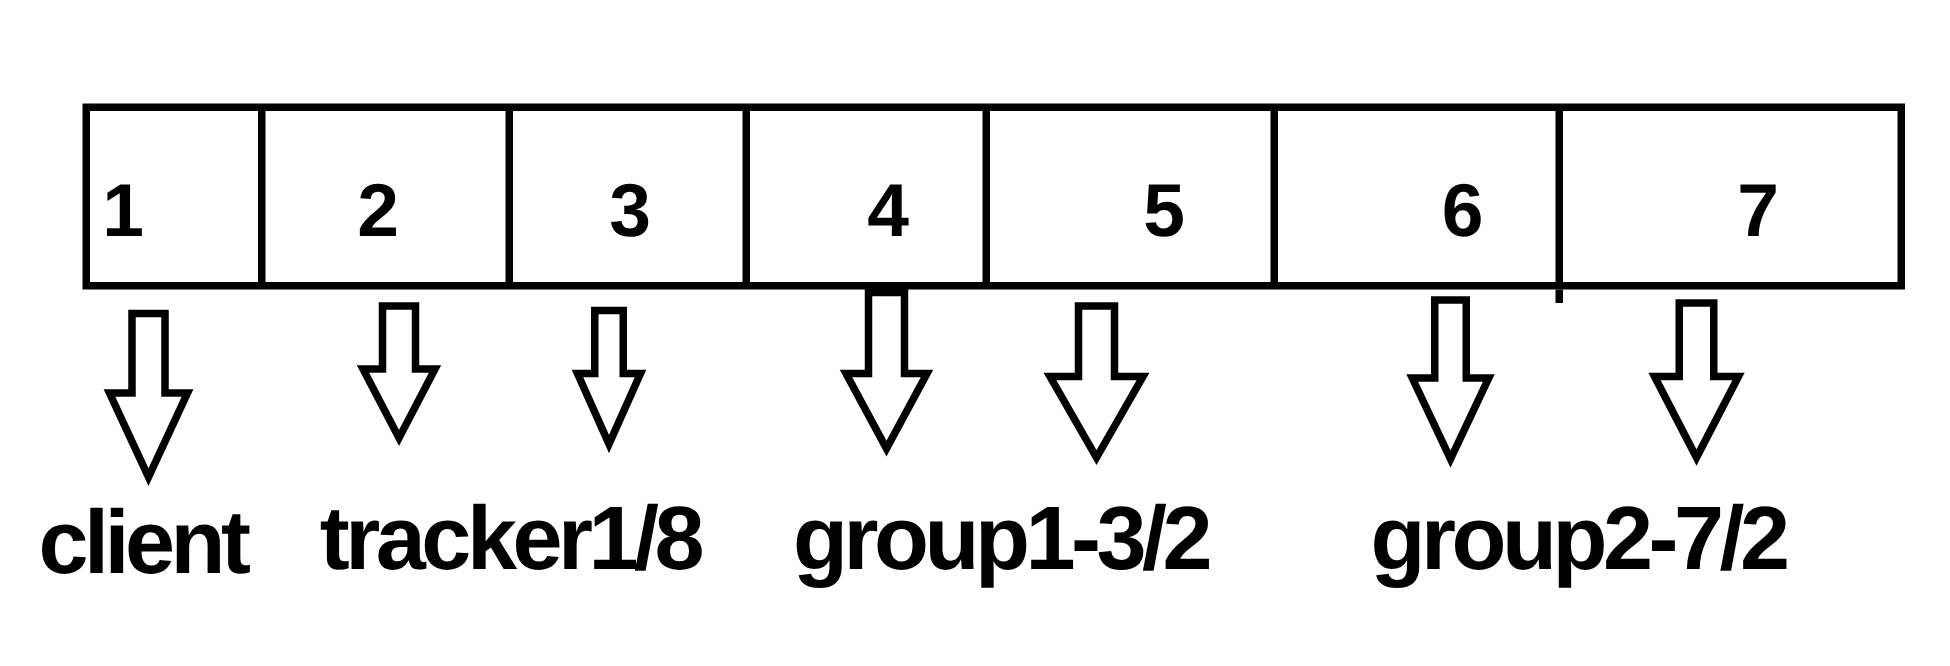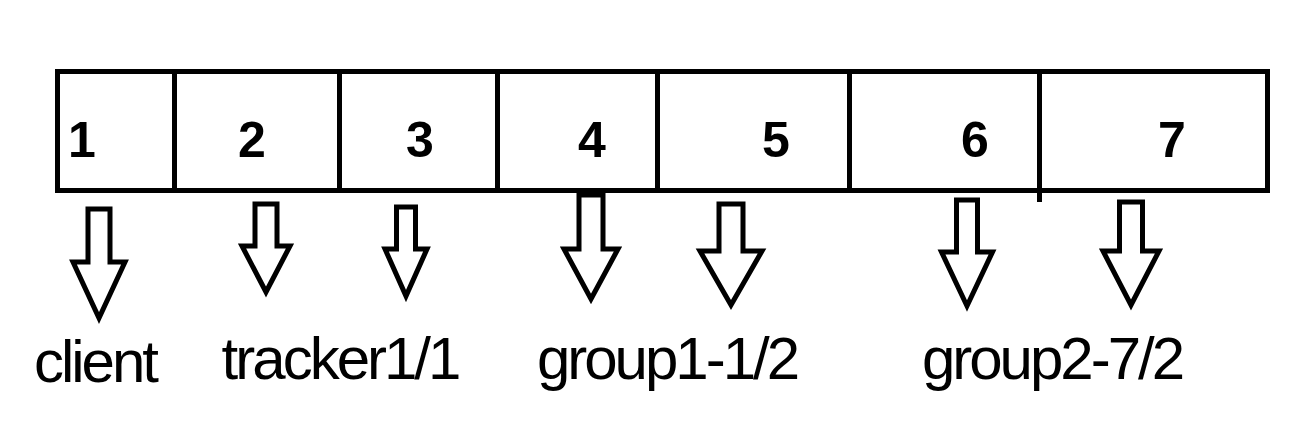--- a/index.html
+++ b/index.html
@@ -25,21 +25,21 @@
     font-size:50px;
     line-height:50px;
     white-space:nowrap;
   }
   .divider{position:absolute;}
   .divider-tail{position:absolute;}
   #arrow-layer{position:absolute;left:0;top:0;}
   .role-label{
     position:absolute;
     transform:translateX(-50%);
-    font-weight:normal;
+    font-weight:bold;
     font-size:60px;
     line-height:60px;
     letter-spacing:-3px;
     white-space:nowrap;
   }
 </style>
 </head>
 <body>
 
 <div id="canvas" style="background: rgb(255, 255, 255);">
@@ -68,16 +68,16 @@
     <div class="cell" style="left: 1040px; top: 69px; width: 230px; height: 124px;"></div>
     <span class="cell-number" style="left: 1172px; top: 115px; color: rgb(0, 0, 0);">7</span>
     <div class="divider" style="left: 172px; top: 74px; width: 5px; height: 114px; background: rgb(0, 0, 0);"></div>
     <div class="divider" style="left: 337px; top: 74px; width: 5px; height: 114px; background: rgb(0, 0, 0);"></div>
     <div class="divider" style="left: 495px; top: 74px; width: 5px; height: 114px; background: rgb(0, 0, 0);"></div>
     <div class="divider" style="left: 655px; top: 74px; width: 5px; height: 114px; background: rgb(0, 0, 0);"></div>
     <div class="divider" style="left: 847px; top: 74px; width: 5px; height: 114px; background: rgb(0, 0, 0);"></div>
     <div class="divider" style="left: 1037px; top: 74px; width: 5px; height: 114px; background: rgb(0, 0, 0);"></div>
     <div class="divider-tail" style="left: 1037px; top: 193px; width: 5px; height: 9px; background: rgb(0, 0, 0);"></div>
     <span class="role-label" style="left: 95px; top: 332px; color: rgb(0, 0, 0);">client</span>
-    <span class="role-label" style="left: 340px; top: 329px; color: rgb(0, 0, 0);">tracker1/1</span>
-    <span class="role-label" style="left: 667px; top: 329px; color: rgb(0, 0, 0);">group1-1/2</span>
+    <span class="role-label" style="left: 340px; top: 329px; color: rgb(0, 0, 0);">tracker1/8</span>
+    <span class="role-label" style="left: 667px; top: 329px; color: rgb(0, 0, 0);">group1-3/2</span>
     <span class="role-label" style="left: 1052px; top: 329px; color: rgb(0, 0, 0);">group2-7/2</span>
   </div>
 
 </body></html>

